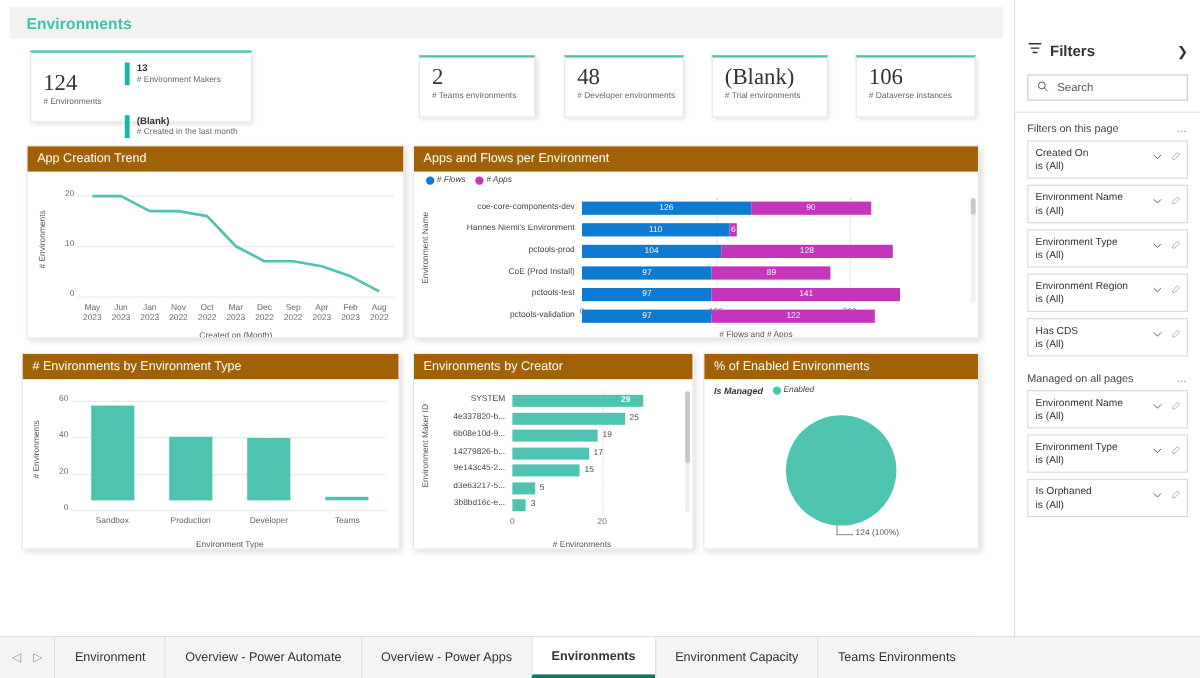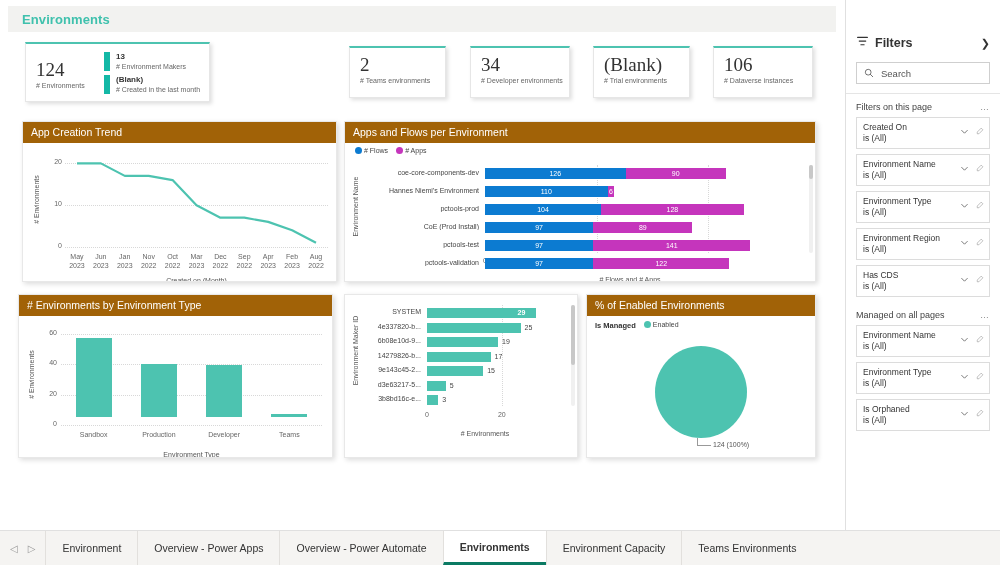--- a/index.html
+++ b/index.html
@@ -46,39 +46,39 @@
 
   .kpi-multi { display: flex; height: 100%; }
   .kpi-multi .left {
     padding: 6px 8px 4px 10px; min-width: 78px;
     display: flex; flex-direction: column; justify-content: center;
   }
   .kpi-multi .right {
     display: flex; flex-direction: column; justify-content: center;
     padding: 4px 6px 4px 0; gap: 4px;
   }
-  .kpi-sub { border-left: 6px solid #14b8a6; padding-left: 6px; }
+  .kpi-sub { border-left: 4px solid #14b8a6; padding-left: 6px; margin-top: 21px; }
   .kpi-sub .v { font-size: 8px; font-weight: bold; color: #333; line-height: 10px; }
   .kpi-sub .l { font-size: 7px; color: #666; line-height: 9px; white-space: nowrap; }
 
   
   .visual {
     position: absolute; background: #fff;
     border: 1px solid #e8e8e8;
     box-shadow: 2px 2px 5px rgba(0,0,0,.14);
     display: flex; flex-direction: column;
   }
   .visual-header {
     background: #a16207; color: #fff;
     font-size: 10.5px; font-weight: normal;
     padding: 4px 8px; line-height: 13px; flex: 0 0 auto;
   }
   .visual-body { position: relative; flex: 1 1 auto; overflow: hidden; }
 
-  .legend { display: flex; align-items: flex-start; gap: 8px; padding: 4px 0 0 10px; }
+  .legend { display: flex; align-items: center; gap: 8px; padding: 4px 0 0 10px; font-style: italic; }
   .legend-item { display: flex; align-items: center; gap: 2px; font-size: 7px; color: #444; }
   .dot { width: 7px; height: 7px; border-radius: 50%; display: inline-block; }
 
   .axis-title {
     font-size: 7px; color: #555; position: absolute; text-align: center;
   }
   .y-axis-title {
     transform-origin: center; transform: rotate(-90deg);
     white-space: nowrap;
   }
@@ -189,21 +189,21 @@
           </div>
         </div>
         <div class="kpi" style="left:349px; top:46px; width:97px; height:52px;">
           <div class="kpi-main">
             <div class="kpi-value">2</div>
             <div class="kpi-label"># Teams environments</div>
           </div>
         </div>
         <div class="kpi" style="left:470px; top:46px; width:100px; height:52px;">
           <div class="kpi-main">
-            <div class="kpi-value">34</div>
+            <div class="kpi-value">48</div>
             <div class="kpi-label"># Developer environments</div>
           </div>
         </div>
         <div class="kpi" style="left:593px; top:46px; width:97px; height:52px;">
           <div class="kpi-main">
             <div class="kpi-value">(Blank)</div>
             <div class="kpi-label"># Trial environments</div>
           </div>
         </div>
         <div class="kpi" style="left:713px; top:46px; width:100px; height:52px;">
@@ -316,20 +316,21 @@
           <div class="bar-v" style="left:187.18125px; width:35.8875px; height:51.784615384615385px; bottom:40px; background:#4dc3b0;"></div>
           <div class="tick" style="left:172.5px; top:115px; width:65.25px; text-align:center;">Developer</div>
           <div class="bar-v" style="left:252.43125px; width:35.8875px; height:3.0461538461538464px; bottom:40px; background:#4dc3b0;"></div>
           <div class="tick" style="left:237.75px; top:115px; width:65.25px; text-align:center;">Teams</div>
           <div class="axis-title" style="left:42px; top:135px; width:261px;">Environment Type</div>
           <div class="axis-title y-axis-title" style="left:-23px; top:54.5px; width:70px;"># Environments</div>
         </div>
     </div>
 
     <div class="visual" style="left:344px; top:294px; width:234px; height:164px;">
+      <div class="visual-header">Environments by Creator</div>
       <div class="visual-body" id="creator-body">
           <div class="tick" style="left:70px; top:116px; width:24px; text-align:center;">0</div>
           <div class="vgridline" style="left:156.83870967741936px; top:10px; height:101px;"></div>
           <div class="tick" style="left:144.83870967741936px; top:116px; width:24px; text-align:center;">20</div>
           <div class="hbar-label" style="left:0px; top:13px; width:76px;">SYSTEM</div>
           <div style="position:absolute; left:82px; top:13px; width:108.51612903225806px; height:10px; background:#4dc3b0;"></div>
           <div class="hbar-outval" style="left:172.51612903225805px; top:14px; color:#fff; font-weight:bold;">29</div>
           <div class="hbar-label" style="left:0px; top:27.5px; width:76px;">4e337820-b...</div>
           <div style="position:absolute; left:82px; top:27.5px; width:93.54838709677419px; height:10px; background:#4dc3b0;"></div>
           <div class="hbar-outval" style="left:179.5483870967742px; top:28.5px;">25</div>
@@ -506,22 +507,22 @@
       </div>
   </div>
 
   <div class="tabbar">
     <div class="tab-navs">
       <span class="tab-nav">◁</span>
       <span class="tab-nav">▷</span>
     </div>
     <div id="tabs-host" style="display:flex;">
         <div class="tab">Environment</div>
+        <div class="tab">Overview - Power Automate</div>
         <div class="tab">Overview - Power Apps</div>
-        <div class="tab">Overview - Power Automate</div>
         <div class="tab active">Environments</div>
         <div class="tab">Environment Capacity</div>
         <div class="tab">Teams Environments</div>
       </div>
 
   </div>
 
 </div>
 
 </body></html>

